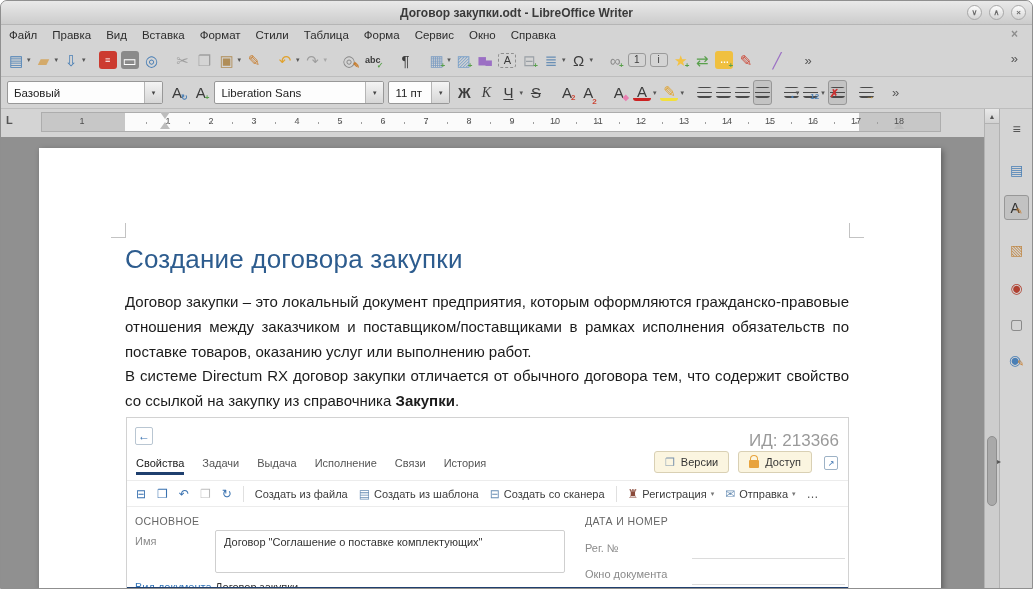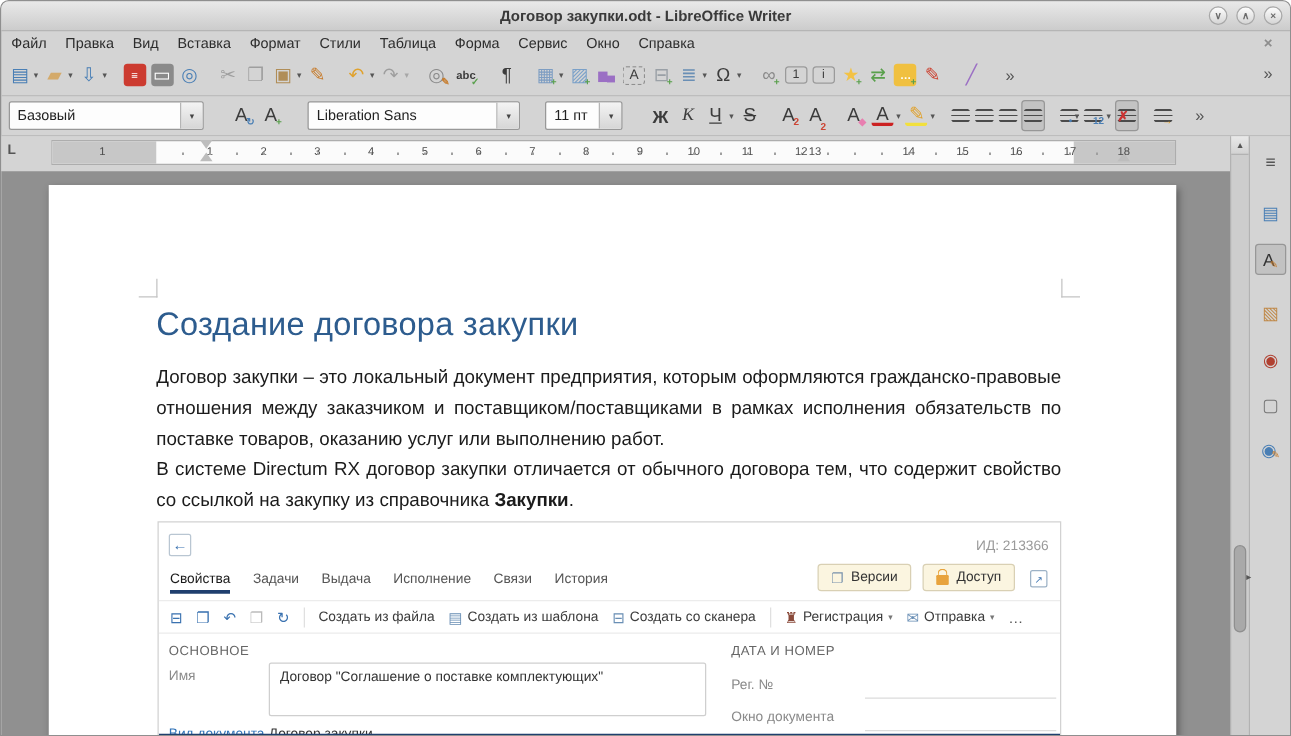--- a/index.html
+++ b/index.html
@@ -40,21 +40,21 @@
   .tbi.cbar-yellow .g{border-bottom:3px solid #f2e03c;height:17px;}
   .tbi.b .g{font-weight:700;font-size:14px;}
   .tbi.i .g{font-style:italic;font-family:"Liberation Serif",serif;font-size:14px;}
   .tbi.u .g{text-decoration:underline;}
   .tbi.s .g{text-decoration:line-through;}
   .tbi.sub .g2{top:9px;}
   .tbi.lines .g{width:15px;height:11px;min-width:15px;background:repeating-linear-gradient(to bottom,#4b4b4b 0 1.5px,rgba(0,0,0,0) 1.5px 4.6px);}
   .tbi.lines .g2{top:4px;margin-left:-8px;font-size:8px;}
   .tbi.xover .g2{position:absolute;top:6px;left:9px;font-size:11px;}
   
-  .fmtbar{height:32px;display:flex;align-items:center;padding:0 6px;gap:20px;border-bottom:1px solid #bdbdbd;}
+  .fmtbar{height:32px;display:flex;align-items:center;padding:0 6px;gap:4px;border-bottom:1px solid #bdbdbd;}
   .combo{height:23px;background:#fdfdfd;border:1px solid #989898;border-radius:2px;display:flex;
     align-items:center;font-size:11.5px;color:#222;overflow:hidden;}
   .combo .cval{padding-left:6px;flex:1;white-space:nowrap;}
   .combo .dd-box{width:18px;align-self:stretch;border-left:1px solid #b5b5b5;background:linear-gradient(#f4f4f4,#d6d6d6);
     display:flex;align-items:center;justify-content:center;font-size:7px;color:#444;}
   .rep-inline{display:inline-flex;align-items:center;gap:2px;}
   
   .lower{display:flex;height:481px;}
   .content-col{flex:1;display:flex;flex-direction:column;min-width:0;}
   .rulerbar{height:28px;position:relative;background:#d4d4d4;flex:0 0 28px;}
@@ -79,21 +79,21 @@
   .doc-h1{position:absolute;left:86px;top:96px;font-size:26px;color:#2d5c8e;font-weight:400;letter-spacing:.2px;}
   .doc-p{position:absolute;left:86px;width:724px;font-size:15px;line-height:25px;text-align:justify;color:#1b1b1b;}
   .p1{top:141px;}
   .p2{top:215px;}
   
   .shot{position:absolute;left:87px;top:269px;width:723px;height:175px;background:#ffffff;
     border:1px solid #d2d2d2;overflow:hidden;font-size:11px;color:#333;}
   .back-btn{position:absolute;left:8px;top:9px;width:18px;height:18px;border:1px solid #b9c6d2;border-radius:2px;
     display:flex;align-items:center;justify-content:center;color:#3a72b0;font-size:12px;background:#fff;}
   .shot-title{position:absolute;left:34px;top:9px;font-size:15px;color:#2f2f2f;}
-  .shot-id{position:absolute;right:9px;top:13px;font-size:11px;color:#9a9a9a;}
+  .shot-id{position:absolute;right:9px;top:13px;font-size:17px;color:#9a9a9a;}
   .shot-tabs{position:absolute;left:9px;top:39px;display:flex;gap:18px;font-size:11px;color:#555;}
   .shot-tab{position:relative;padding-bottom:6px;}
   .shot-tab.active{font-weight:normal;color:#1a1a1a;}
   .shot-tab.active::after{content:'';position:absolute;left:0;right:0;bottom:0;height:3px;background:#1f3f6e;}
   .shot-actions{position:absolute;top:33px;right:36px;display:flex;gap:9px;}
   .cream-btn{height:22px;padding:0 10px;background:#fbf5e0;border:1px solid #d9d0b4;border-radius:3px;
     font-size:11px;color:#333;display:flex;align-items:center;gap:6px;}
   .pages-icon{color:#7a93ad;font-size:11px;}
   .lock{width:10px;height:8px;background:#e8a33d;border-radius:1px;position:relative;margin-top:4px;}
   .lock::before{content:'';position:absolute;left:1px;top:-5px;width:6px;height:5px;border:1.5px solid #e8a33d;
@@ -525,21 +525,21 @@
             <span class="rnum" style="left: 427px;">8</span>
 
             <span class="rnum" style="left: 470px;">9</span>
 
             <span class="rnum" style="left: 513px;">10</span>
 
             <span class="rnum" style="left: 556px;">11</span>
 
             <span class="rnum" style="left: 599px;">12</span>
 
-            <span class="rnum" style="left: 610px;">13</span>
+            <span class="rnum" style="left: 642px;">13</span>
 
             <span class="rnum" style="left: 685px;">14</span>
 
             <span class="rnum" style="left: 728px;">15</span>
 
             <span class="rnum" style="left: 771px;">16</span>
 
             <span class="rnum" style="left: 814px;">17</span>
 
             <span class="rnum" style="left: 857px;">18</span>

